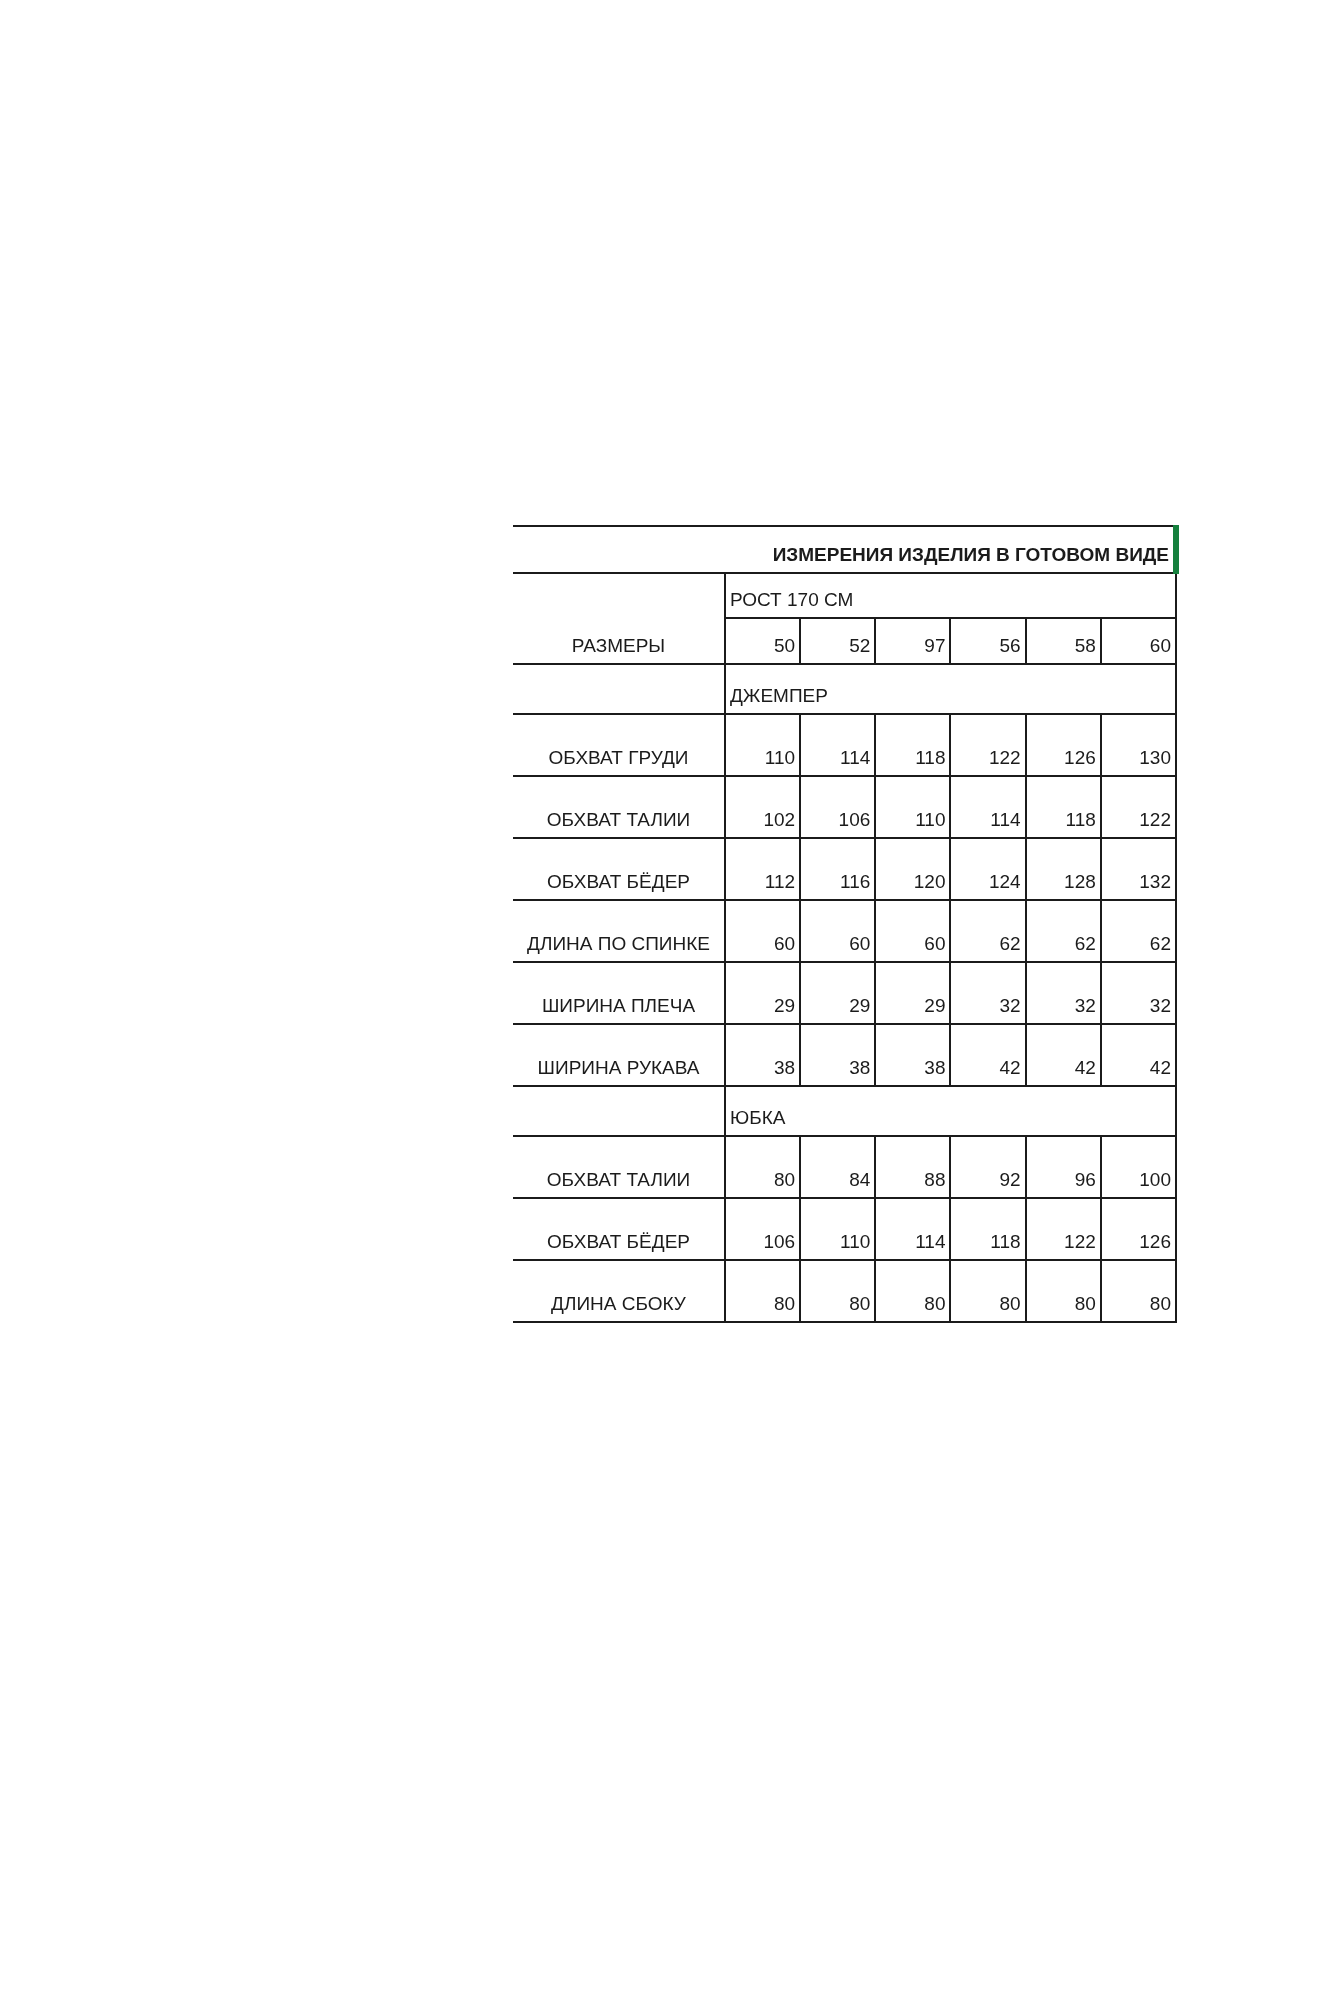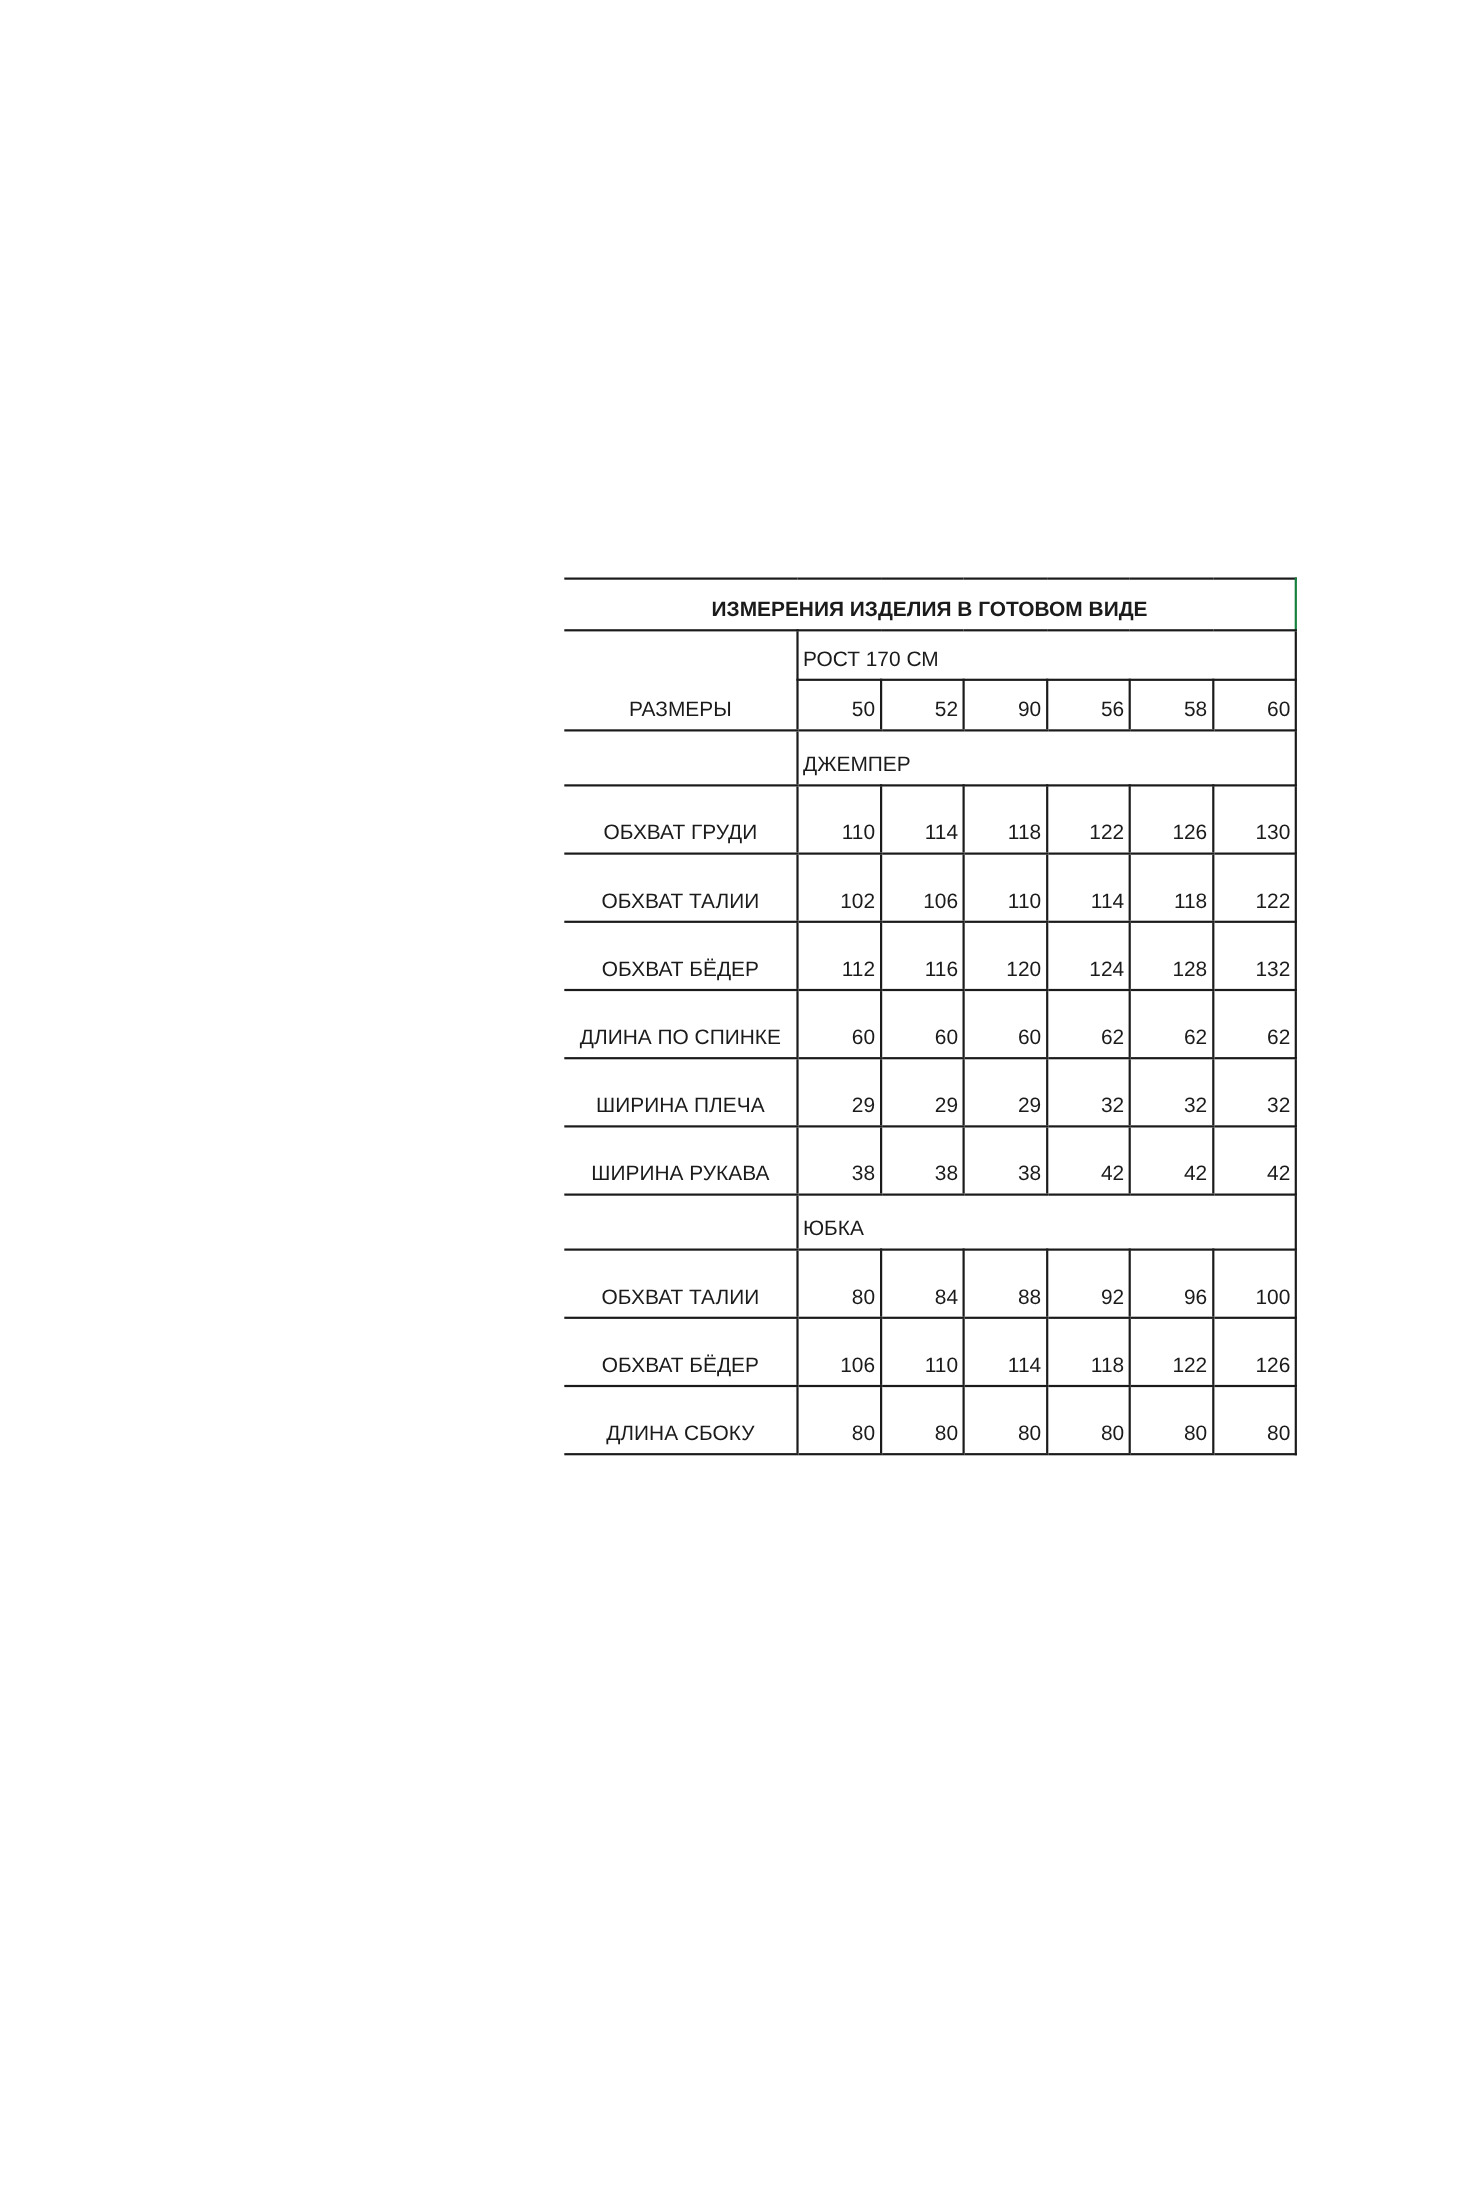--- a/index.html
+++ b/index.html
@@ -35,24 +35,24 @@
   
   tr.h-title   { height: 47px; }
   tr.h-rost    { height: 45px; }
   tr.h-sizes   { height: 46px; }
   tr.h-section { height: 50px; }
   tr.h-data    { height: 62px; }
   
   td.title {
     font-weight: bold;
     font-size: 21px;
-    text-align: center;
+    text-align: right;
     border-top: 2px solid #1b1b1b;
     border-bottom: 2px solid #1b1b1b;
-    border-right: 2px solid #15803d;
+    border-right: 6px solid #15803d;
     padding-bottom: 7px;
   }
   td.lab {
     text-align: center;
     padding-left: 6px;
     border-bottom: 2px solid #1b1b1b;
   }
   td.lab-open {
     border-bottom: none;
   }
@@ -90,21 +90,21 @@
           <td class="title" colspan="7">ИЗМЕРЕНИЯ ИЗДЕЛИЯ В ГОТОВОМ ВИДЕ</td>
         </tr>
         <tr class="h-rost">
           <td class="lab lab-open"></td>
           <td class="span-cell" colspan="6">РОСТ 170 СМ</td>
         </tr>
         <tr class="h-sizes">
           <td class="lab">РАЗМЕРЫ</td>
           <td class="num">50</td>
           <td class="num">52</td>
-          <td class="num">90</td>
+          <td class="num">97</td>
           <td class="num">56</td>
           <td class="num">58</td>
           <td class="num last">60</td>
         </tr>
         <tr class="h-section">
           <td class="lab"></td>
           <td class="span-cell" colspan="6">ДЖЕМПЕР</td>
         </tr>
         <tr class="h-data">
           <td class="lab">ОБХВАТ ГРУДИ</td>

